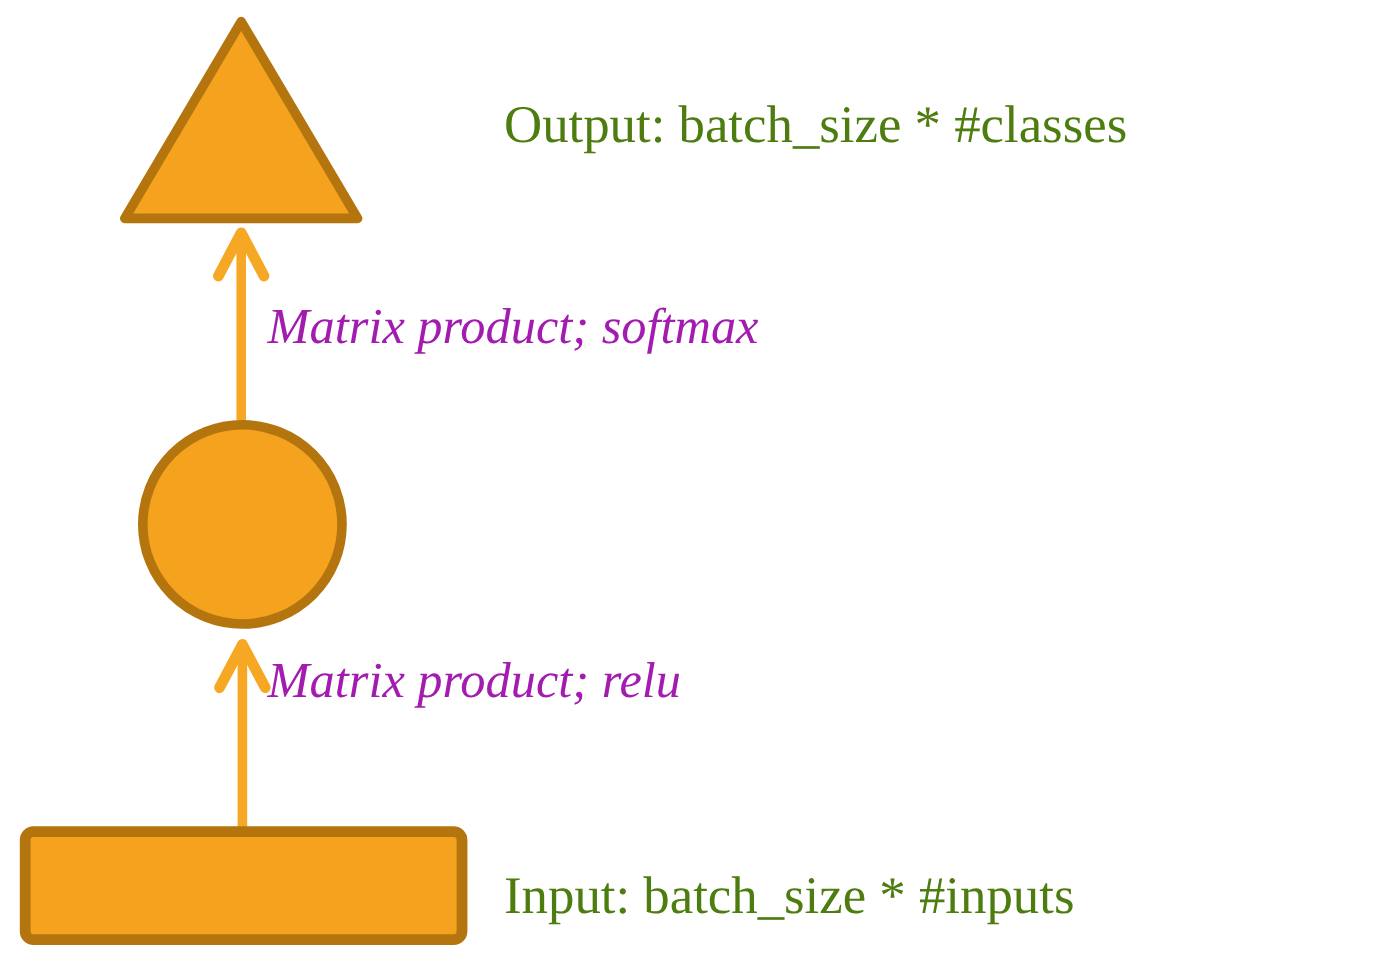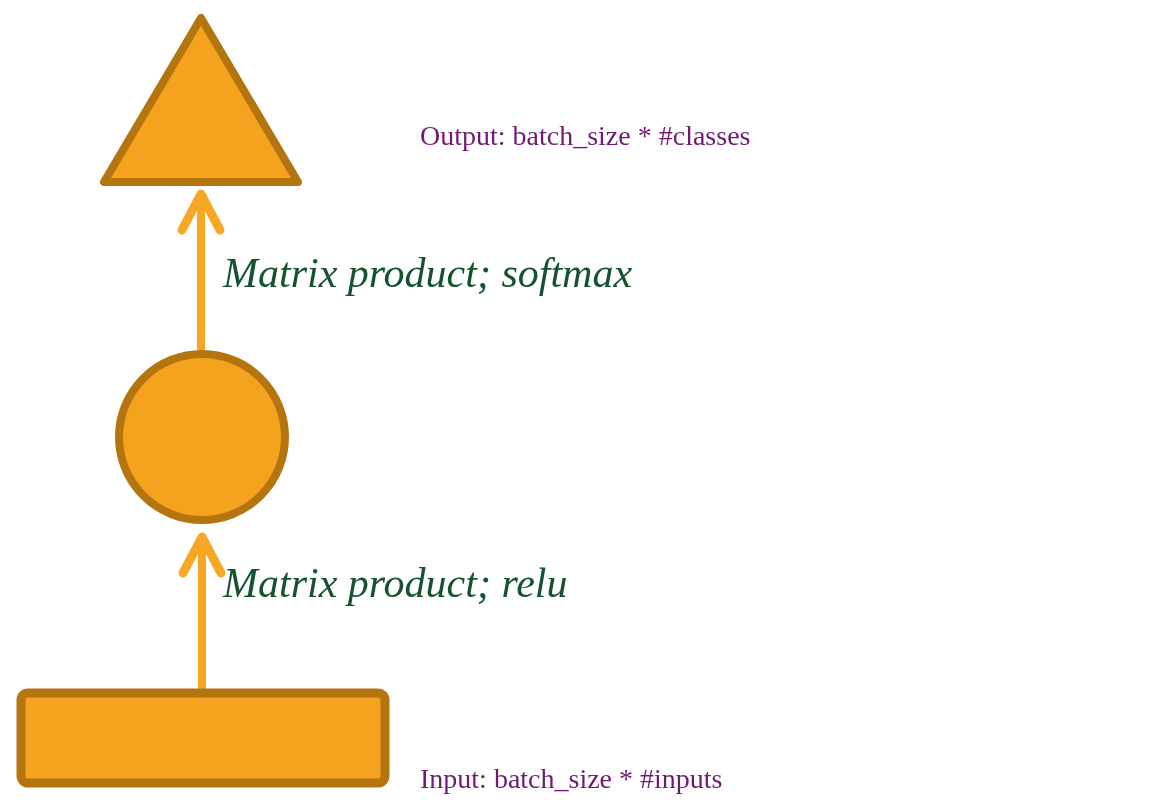--- a/index.html
+++ b/index.html
@@ -16,32 +16,31 @@
     left: 0; top: 0;
     width: 1152px; height: 800px;
   }
   svg.layer {
     position: absolute;
     left: 0; top: 0;
     width: 1152px; height: 800px;
   }
   .node-label {
     position: absolute;
-    font-size: 28px;
+    font-size: 44px;
     line-height: 56px;
-    color: #701a75;
+    color: #4d7c0f;
     white-space: nowrap;
-    margin-top: 32px;
   }
   .edge-label {
     position: absolute;
     font-size: 42px;
     line-height: 52px;
     font-style: italic;
-    color: #14532d;
+    color: #a21caf;
     white-space: nowrap;
   }
 </style>
 </head>
 <body style="background: rgb(255, 255, 255);">
 
 <div class="canvas">
 
   <svg class="layer" viewBox="0 0 1152 800">
 
@@ -60,17 +59,17 @@
     <circle cx="202" cy="437" r="83" stroke-width="8" fill="#F5A31E" stroke="#B4750F"></circle>
 
     <rect x="21" y="693" width="364" height="90" rx="7" stroke-width="9" fill="#F5A31E" stroke="#B4750F"></rect>
   </svg>
 
   <div class="node-label" style="left:420px; top:76px;">Output: batch_size * #classes</div>
 
   <div class="edge-label" style="left:223px; top:247px;">Matrix product; softmax</div>
 
 
-  <div class="edge-label" style="left:223px; top:557px;">Matrix product; relu</div>
+  <div class="edge-label" style="left:223px; top:542px;">Matrix product; relu</div>
 
   <div class="node-label" style="left:420px; top:719px;">Input: batch_size * #inputs</div>
 
 </div>
 
 </body></html>

